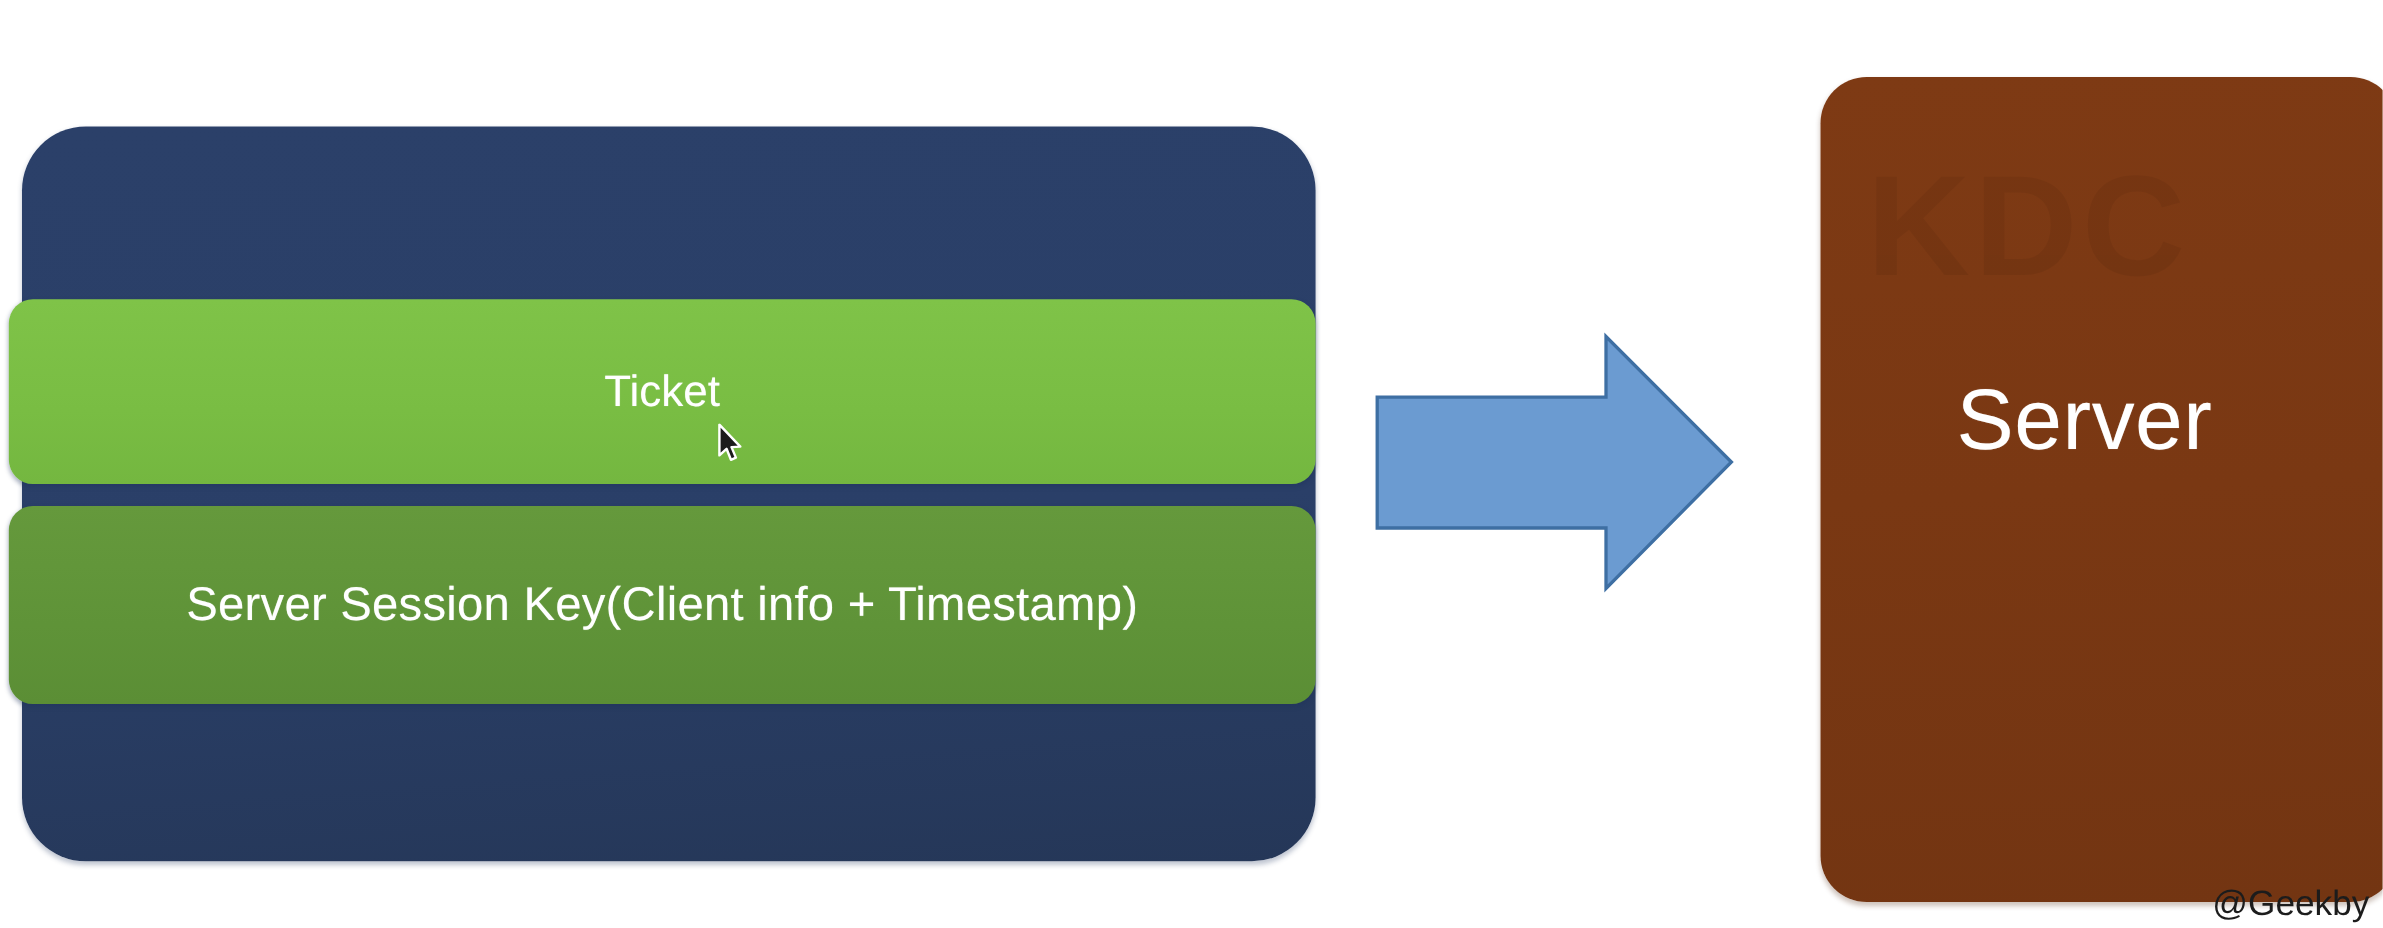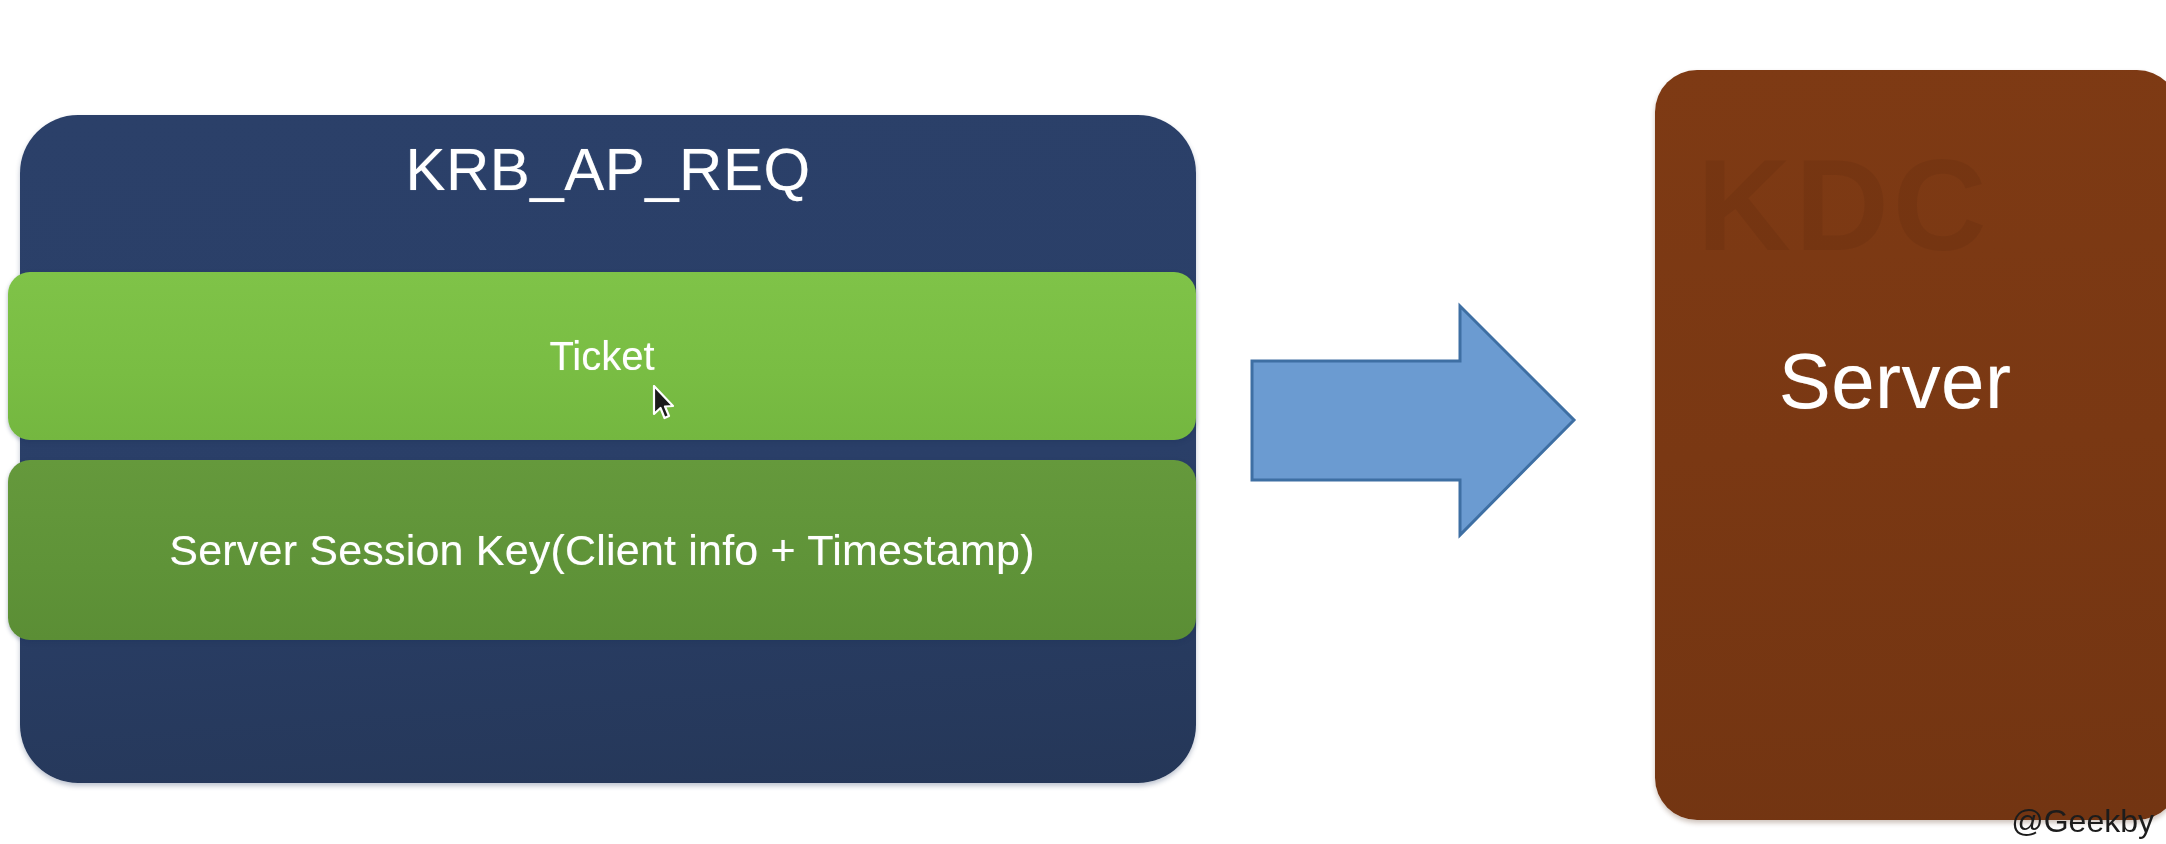--- a/index.html
+++ b/index.html
@@ -159,21 +159,20 @@
   }
   .cursor svg { display: block; width: 100%; height: 100%; }
 </style>
 </head>
 <body>
 
 <div id="canvas">
 
   <div class="packet-box">
 
-    <div class="packet-title">KRB_AP_REQ</div>
 
     <div class="band band-ticket">
       <span>Ticket</span>
     </div>
 
     <div class="band band-session">
       <span>Server Session Key(Client info + Timestamp)</span>
     </div>
 
   </div>

